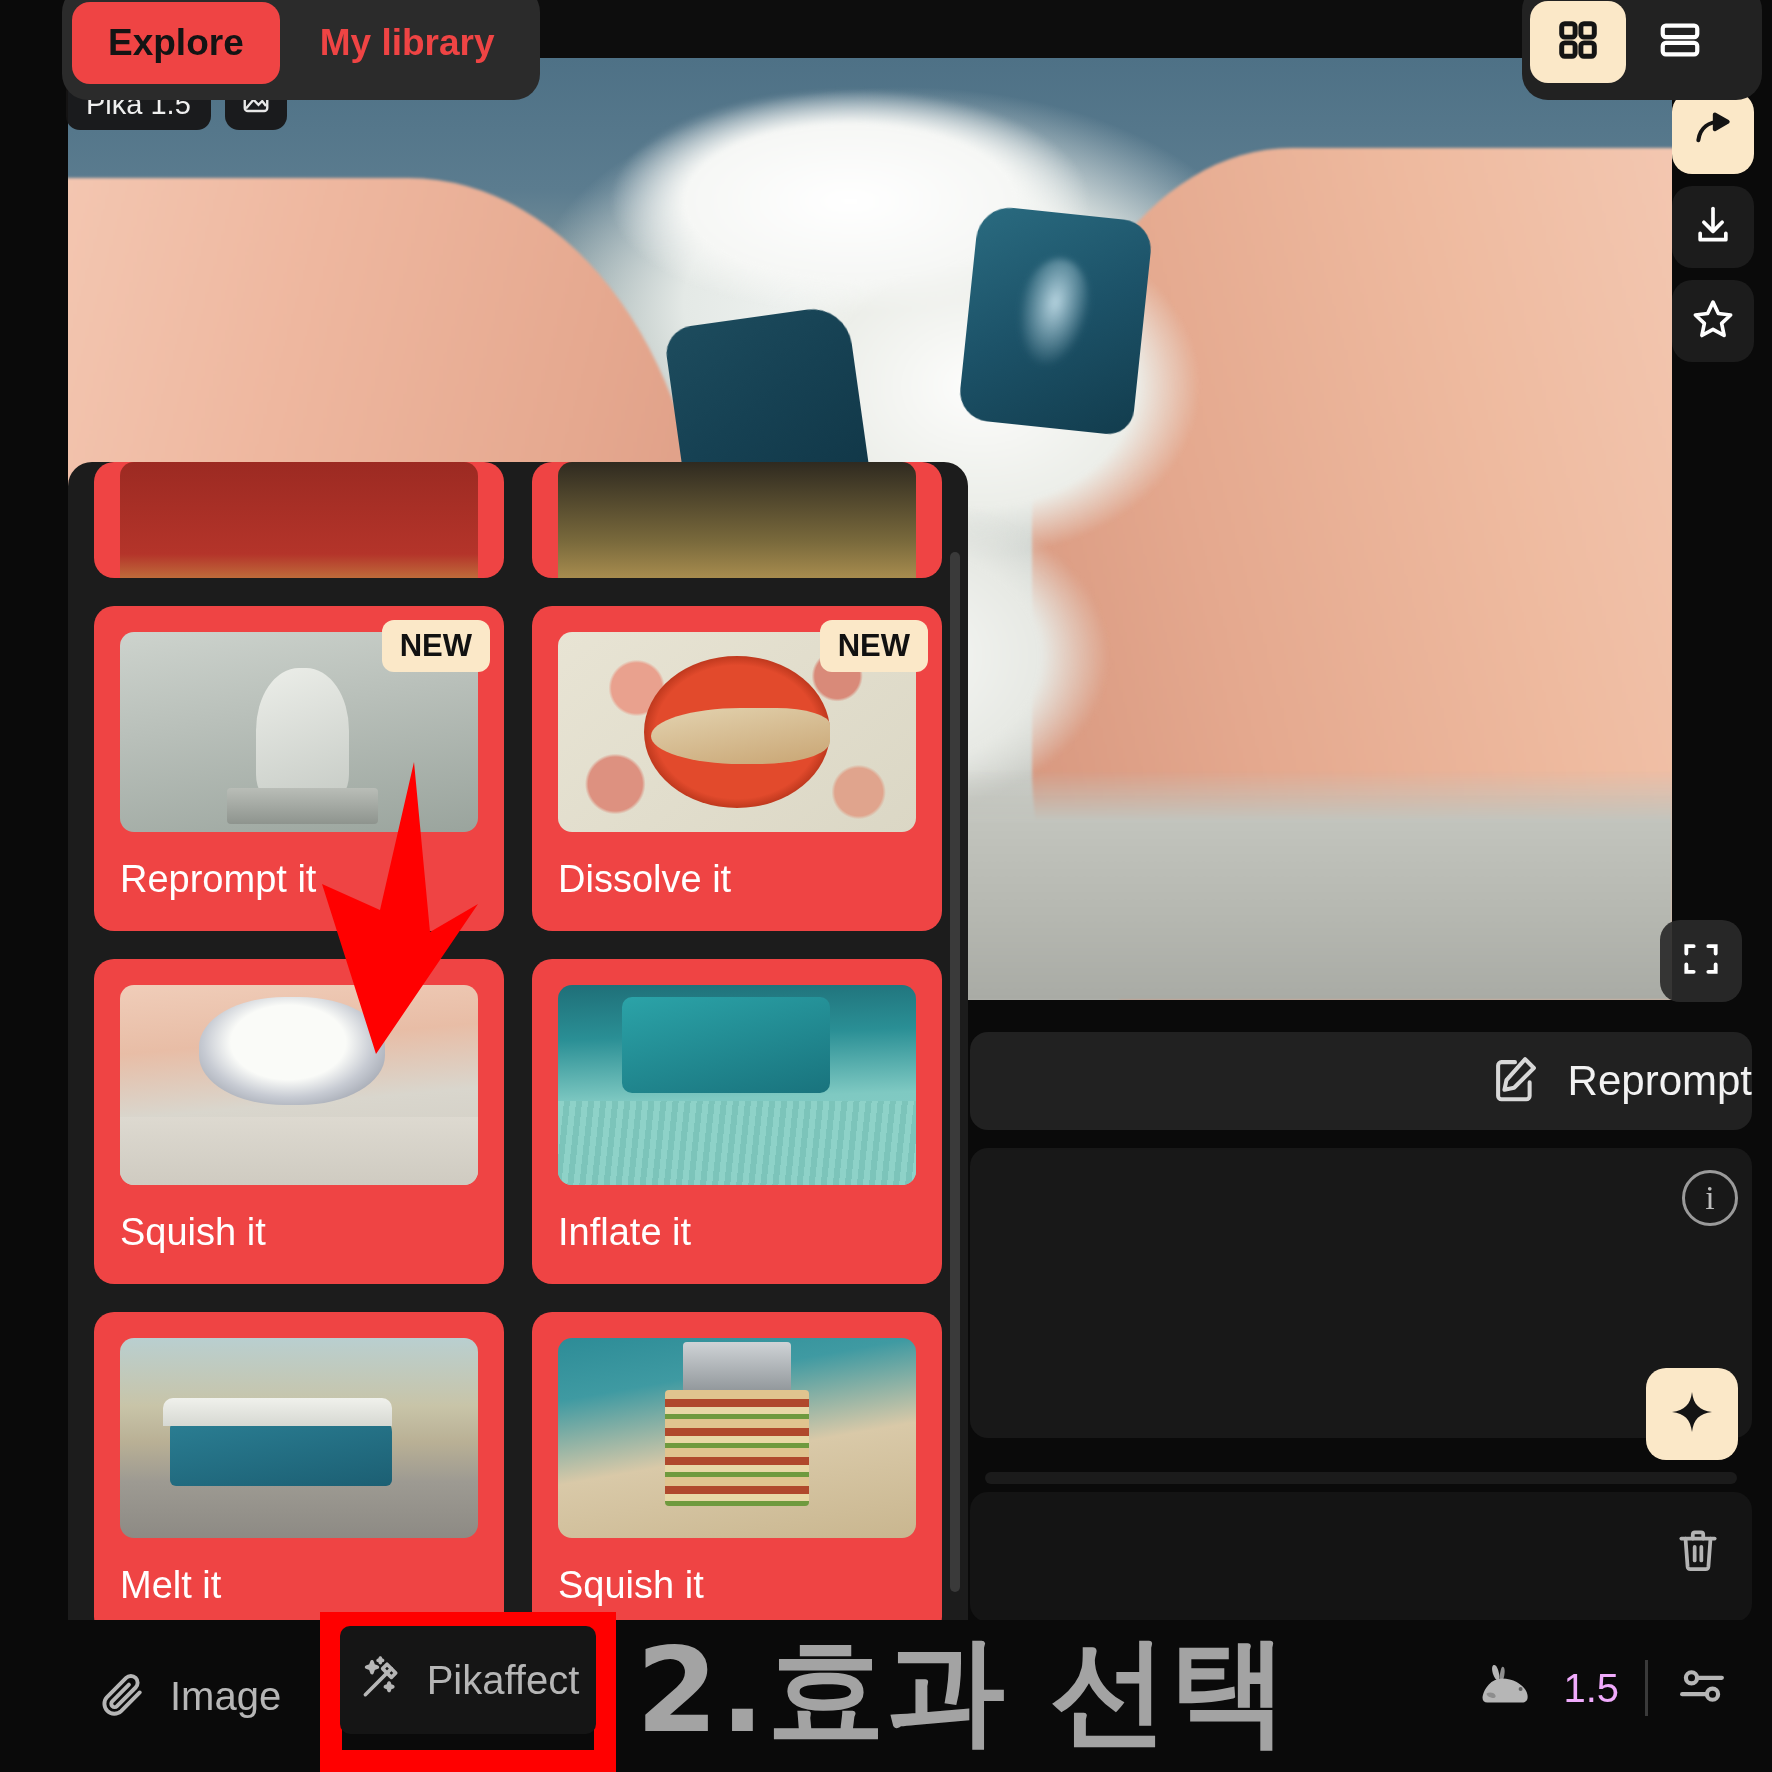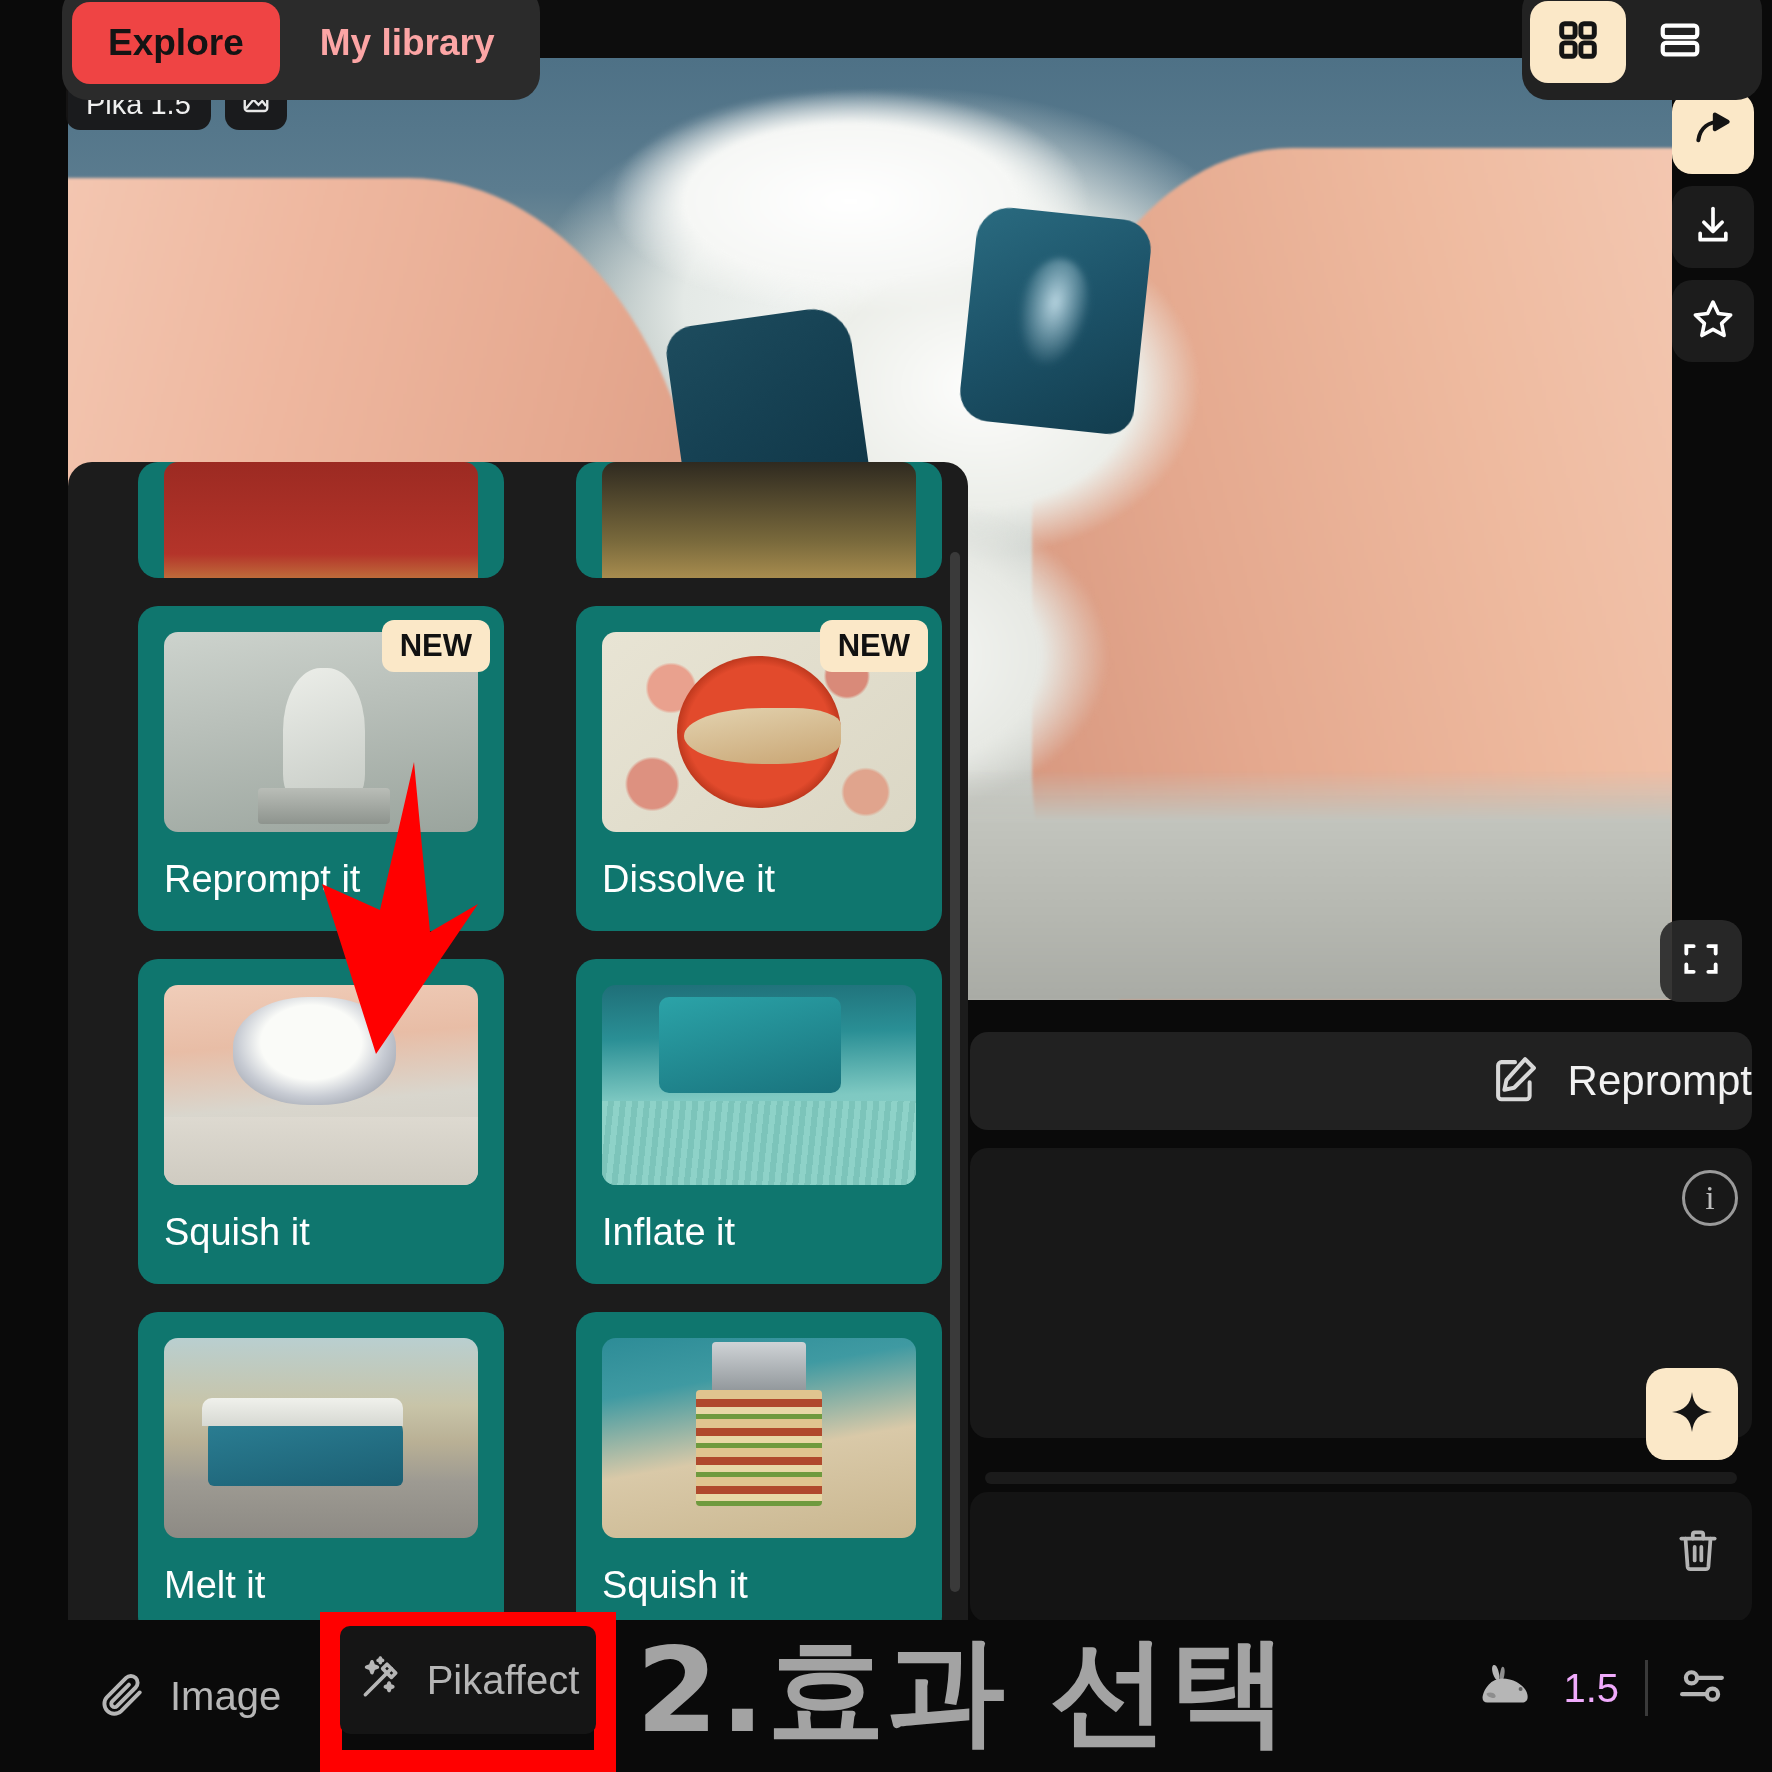--- a/index.html
+++ b/index.html
@@ -86,21 +86,21 @@
 
   
   .tabbar {
     position: absolute; left: 62px; top: -14px; width: 478px; height: 114px;
     background: #2b2b2b; border-radius: 26px; display: flex; align-items: center;
     padding: 0 10px; gap: 4px; z-index: 40;
   }
   .tab {
     height: 82px; padding: 0 36px; border-radius: 18px;
     display: flex; align-items: center; justify-content: center;
-    font-size: 37px; font-weight: 700; color: #fca5a5; cursor: pointer; white-space: nowrap;
+    font-size: 37px; font-weight: 700; color: #ef4444; cursor: pointer; white-space: nowrap;
   }
   .tab.active { background: #ef4444; color: #141414; }
 
   
   .badge-row { position: absolute; left: 66px; top: 78px; display: flex; gap: 14px; z-index: 30; }
   .badge {
     height: 52px; background: rgba(22,20,20,.93); border-radius: 14px;
     display: flex; align-items: center; justify-content: center;
     padding: 0 20px; font-size: 29px; color: #efefef; white-space: nowrap;
   }
@@ -133,22 +133,22 @@
   }
 
   
   .effects-panel {
     position: absolute; left: 68px; top: 462px; width: 900px; height: 1180px;
     background: #1c1c1c; border-radius: 24px 24px 0 0; overflow: hidden; z-index: 25;
   }
   .effects-scroll { position: absolute; inset: 0; padding: 0 26px; }
   .fx-grid { display: grid; grid-template-columns: 1fr 1fr; gap: 28px; padding-top: 0; }
   .fx-card {
-    background: #0f766e; border-radius: 20px; padding: 26px 26px 30px;
-    position: relative; cursor: pointer; margin-left: 44px;
+    background: #ef4444; border-radius: 20px; padding: 26px 26px 30px;
+    position: relative; cursor: pointer;
   }
   .fx-card.partial { padding-top: 0; height: 116px; overflow: hidden; }
   .fx-thumb {
     width: 100%; height: 200px; border-radius: 14px; overflow: hidden; position: relative;
     background: #3a3a3a;
   }
   .fx-label { margin-top: 26px; font-size: 38px; color: #fff; font-weight: 400; white-space: nowrap; }
   .new-badge {
     position: absolute; right: 14px; top: 14px; background: #fbe8c8; color: #111;
     font-size: 31px; font-weight: 700; padding: 8px 18px; border-radius: 12px; z-index: 3;

